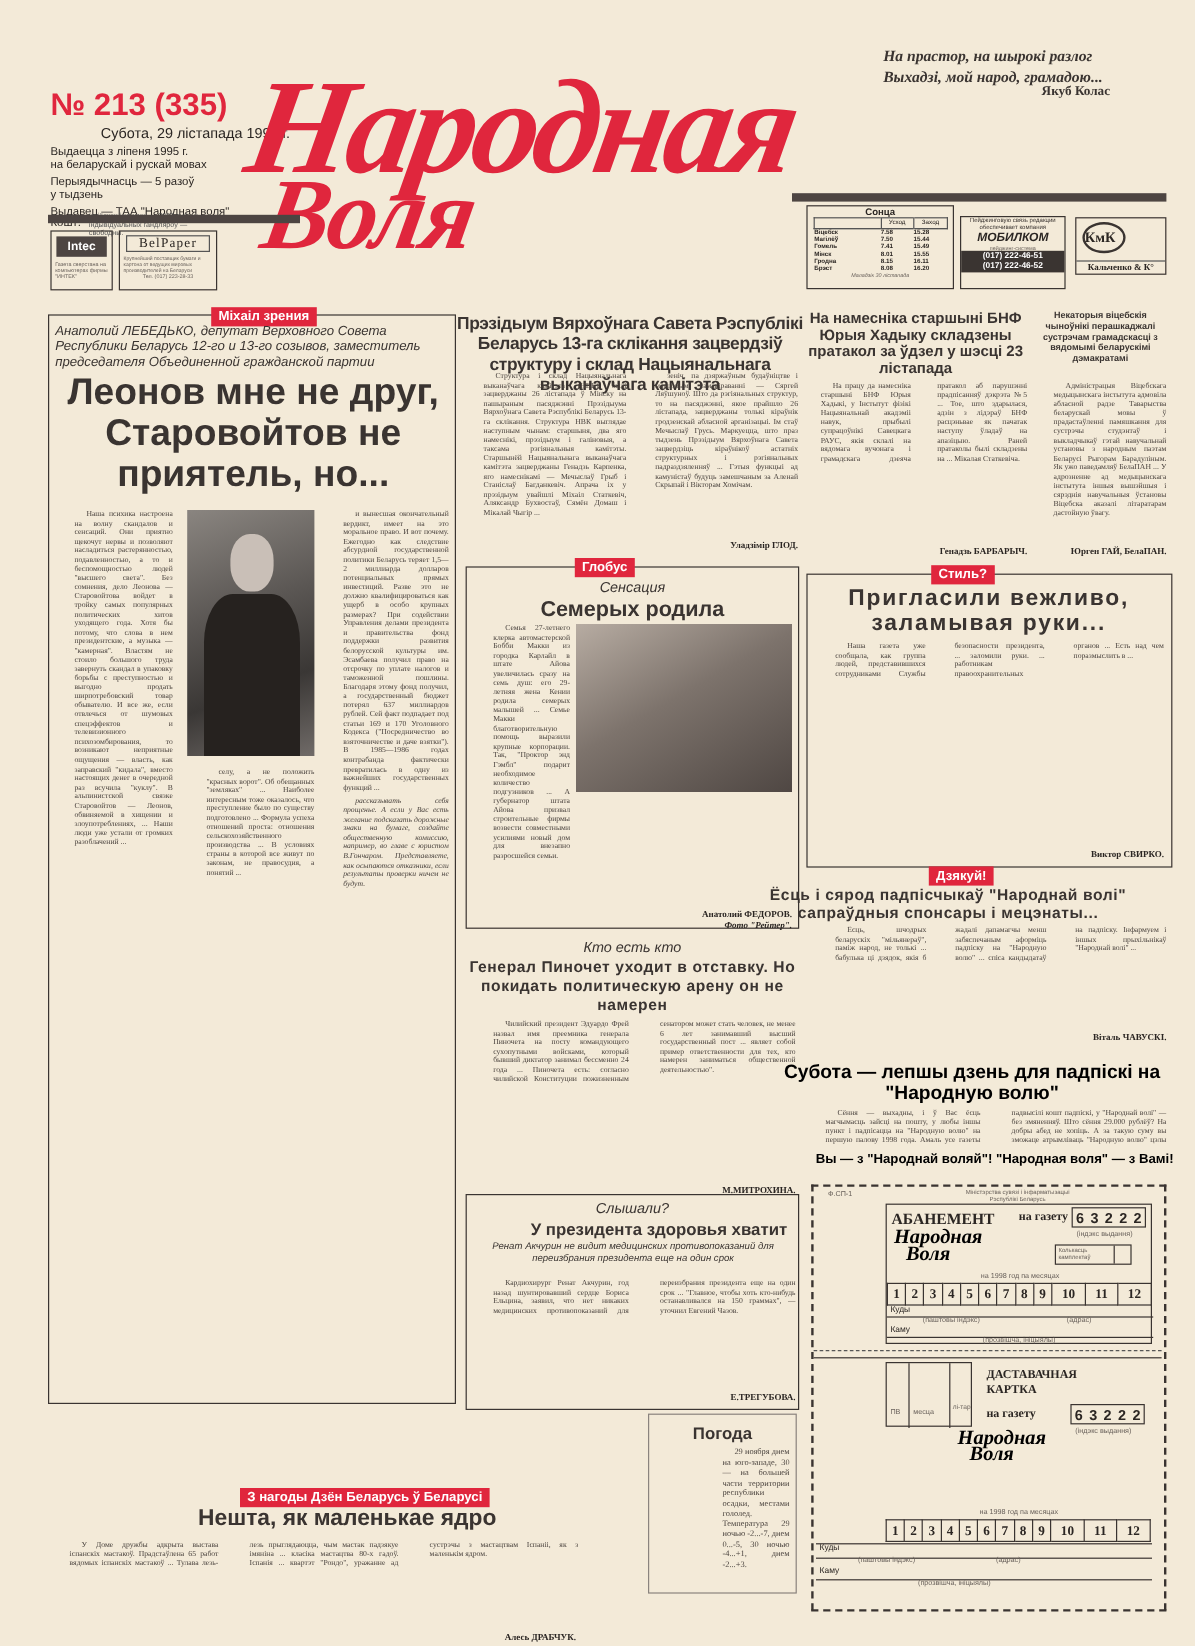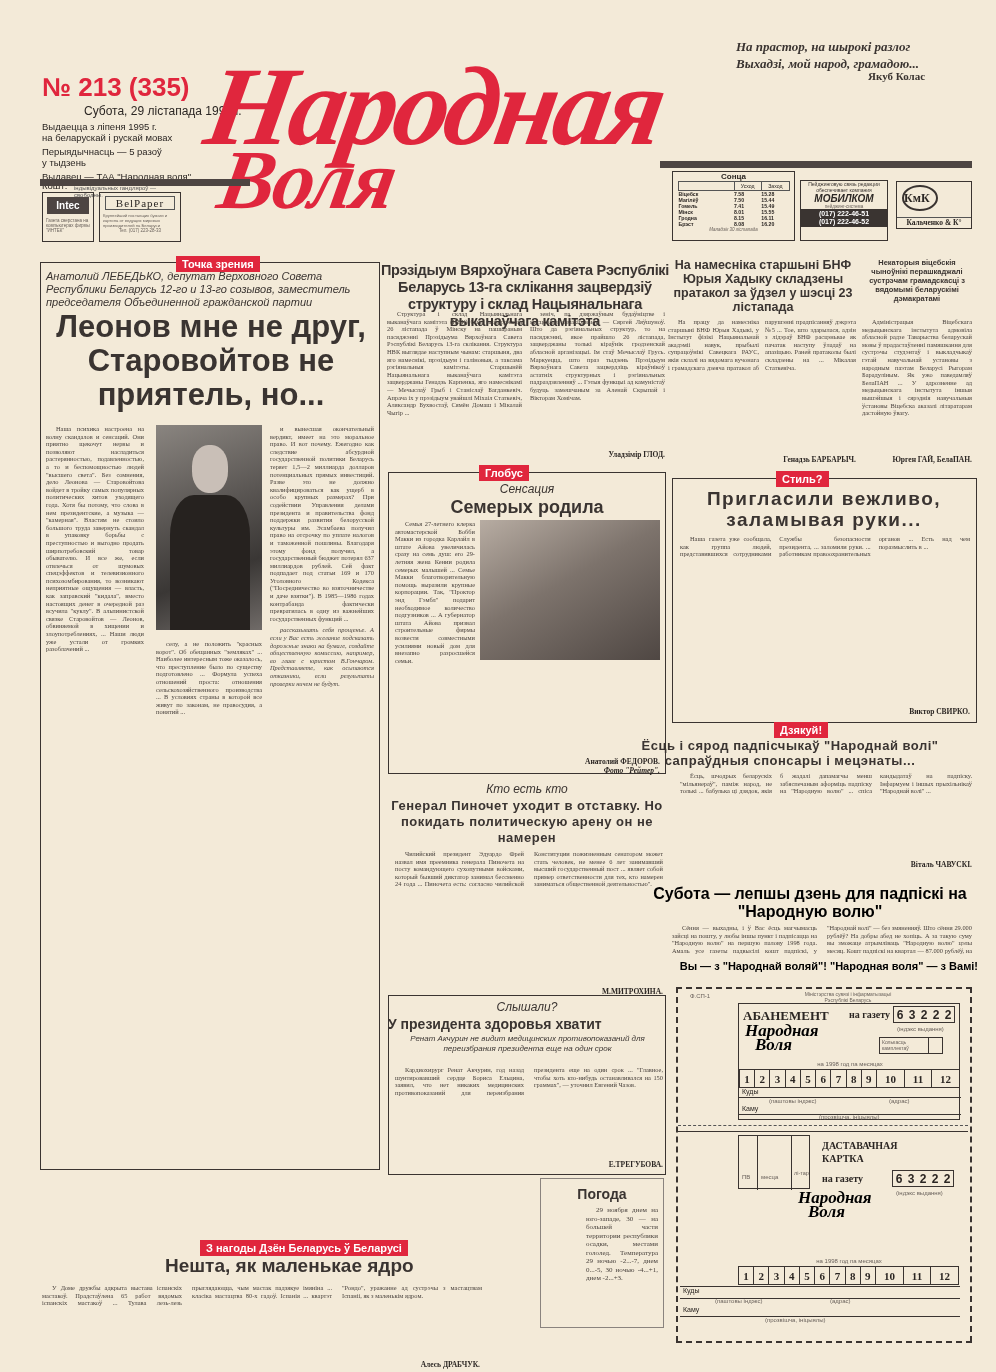--- a/index.html
+++ b/index.html
@@ -15,21 +15,21 @@
   .sans { font-family: "Liberation Sans", sans-serif; }
   .serif { font-family: "Liberation Serif", serif; }
   .rubric {
     background: #e0263d; color: #fff; font-family: "Liberation Sans", sans-serif;
     font-weight: bold; font-size: 11px; padding: 2px 6px; display: inline-block;
   }
   .body-text {
     font-family: "Liberation Serif", serif; font-size: 6.4px; line-height: 7.6px;
     color: #4a433e; text-align: justify; overflow: hidden;
   }
-  .body-text p { text-indent: 10px; }
+  .body-text p { text-indent: 10px; margin-left: 16px; }
   .byline { font-family: "Liberation Serif", serif; font-weight: bold; font-size: 7.5px; text-align: right; color: #2b2623; }
   .box { border: 1.5px solid #3a3431; }
   .cond-head {
     font-family: "Liberation Sans", sans-serif; font-weight: bold; color: #3a3431;
     transform: scaleX(0.78); transform-origin: center top; text-align: center; letter-spacing: 0.5px;
   }
   .dark-bar { background: #4d4542; height: 7px; }
   .photo { background: linear-gradient(160deg, #8a8580 0%, #5b5754 40%, #3a3735 70%, #706b68 100%); }
   .form-grid td { border: 1px solid #3a3431; text-align: center; font-weight: bold; font-size: 11px; height: 18px; }
   table { border-collapse: collapse; }
@@ -136,21 +136,21 @@
 </div>
 
 <div class="abs box" style="left:896px;top:181px;width:76px;height:48px;border-width:1px;">
   <div style="margin:3px 0 0 5px;width:36px;height:26px;border:2px solid #3a3431;border-radius:50%;font-family:'Liberation Serif',serif;font-weight:bold;font-size:12px;line-height:22px;">КмК</div>
   <div class="serif" style="position:absolute;bottom:1px;left:0;right:0;text-align:center;font-size:7.5px;font-weight:bold;border-top:1px solid #555;">Кальченко &amp; К°</div>
 </div>
 
 <div class="abs box" style="left:40px;top:262px;width:340px;height:908px;border-width:1px;">
 </div>
 <div class="abs" style="left:176px;top:254px;">
-  <span class="rubric">Точка зрения</span>
+  <span class="rubric">Міхаіл зрения</span>
 </div>
 <div class="abs sans" style="left:46px;top:270px;width:330px;font-size:11px;font-style:italic;line-height:13px;color:#3a3431;">Анатолий ЛЕБЕДЬКО, депутат Верховного Совета Республики Беларусь 12-го и 13-го созывов, заместитель председателя Объединенной гражданской партии</div>
 <div class="abs sans" style="left:46px;top:310px;width:330px;font-size:31px;font-weight:900;line-height:34px;text-align:center;color:#3a3431;">Леонов мне не друг, Старовойтов не приятель, но...</div>
 <div class="abs body-text" style="left:46px;top:425px;width:98px;height:735px;">
   <p>Наша психика настроена на волну скандалов и сенсаций. Они приятно щекочут нервы и позволяют насладиться растерянностью, подавленностью, а то и беспомощностью людей "высшего света". Без сомнения, дело Леонова — Старовойтова войдет в тройку самых популярных политических хитов уходящего года. Хотя бы потому, что слова в нем президентские, а музыка — "камерная". Властям не стоило большого труда завернуть скандал в упаковку борьбы с преступностью и выгодно продать ширпотребовский товар обывателю. И все же, если отвлечься от шумовых спецэффектов и телевизионного психозомбирования, то возникают неприятные ощущения — власть, как заправский "кидала", вместо настоящих денег в очередной раз всучила "куклу". В альпинистской связке Старовойтов — Леонов, обвиняемой в хищении и злоупотреблениях, ... Наши люди уже устали от громких разоблачений ...</p>
 </div>
 <div class="abs photo" style="left:156px;top:425px;width:106px;height:205px;">
   <div style="position:absolute;left:36px;top:20px;width:36px;height:48px;background:#c9bfb7;border-radius:45%;"></div>
   <div style="position:absolute;left:14px;top:70px;width:80px;height:135px;background:#26221f;border-radius:30% 30% 0 0;"></div>
 </div>
@@ -196,21 +196,21 @@
 
 <div class="abs sans" style="left:388px;top:782px;width:278px;text-align:center;font-style:italic;font-size:12px;color:#3a3431;">Кто есть кто</div>
 <div class="abs cond-head" style="left:388px;top:798px;width:278px;font-size:13px;line-height:16px;transform:none;">Генерал Пиночет уходит в отставку. Но покидать политическую арену он не намерен</div>
 <div class="abs body-text" style="left:395px;top:850px;width:268px;height:120px;column-count:2;column-gap:10px;">
   <p>Чилийский президент Эдуардо Фрей назвал имя преемника генерала Пиночета на посту командующего сухопутными войсками, который бывший диктатор занимал бессменно 24 года ... Пиночета есть: согласно чилийской Конституции пожизненным сенатором может стать человек, не менее 6 лет занимавший высший государственный пост ... являет собой пример ответственности для тех, кто намерен заниматься общественной деятельностью".</p>
 </div>
 <div class="abs byline" style="left:530px;top:987px;width:133px;">М.МИТРОХИНА.</div>
 
 <div class="abs box" style="left:388px;top:995px;width:278px;height:180px;border-width:1px;"></div>
 <div class="abs sans" style="left:388px;top:1000px;width:278px;text-align:center;font-style:italic;font-size:12px;color:#3a3431;">Слышали?</div>
-<div class="abs sans" style="left:388px;top:1016px;width:268px;text-align:left;font-weight:bold;font-size:14px;color:#3a3431;">У президента здоровья хватит</div>
+<div class="abs sans" style="left:388px;top:1016px;width:268px;text-align:right;font-weight:bold;font-size:14px;color:#3a3431;">У президента здоровья хватит</div>
 <div class="abs sans" style="left:405px;top:1034px;width:245px;text-align:center;font-style:italic;font-size:8px;line-height:10px;color:#3a3431;">Ренат Акчурин не видит медицинских противопоказаний для переизбрания президента еще на один срок</div>
 <div class="abs body-text" style="left:395px;top:1066px;width:268px;height:92px;column-count:2;column-gap:10px;">
   <p>Кардиохирург Ренат Акчурин, год назад шунтировавший сердце Бориса Ельцина, заявил, что нет никаких медицинских противопоказаний для переизбрания президента еще на один срок ... "Главное, чтобы хоть кто-нибудь останавливался на 150 граммах", — уточнил Евгений Чазов.</p>
 </div>
 <div class="abs byline" style="left:530px;top:1160px;width:133px;">Е.ТРЕГУБОВА.</div>
 
 <div class="abs box" style="left:672px;top:478px;width:305px;height:245px;border-width:1px;"></div>
 <div class="abs" style="left:776px;top:469px;"><span class="rubric">Стиль?</span></div>
 <div class="abs sans" style="left:674px;top:488px;width:300px;text-align:center;font-weight:bold;font-size:19px;line-height:21px;letter-spacing:1.5px;color:#3a3431;">Пригласили вежливо, заламывая руки...</div>
 <div class="abs body-text" style="left:680px;top:535px;width:290px;height:168px;column-count:3;column-gap:8px;">

